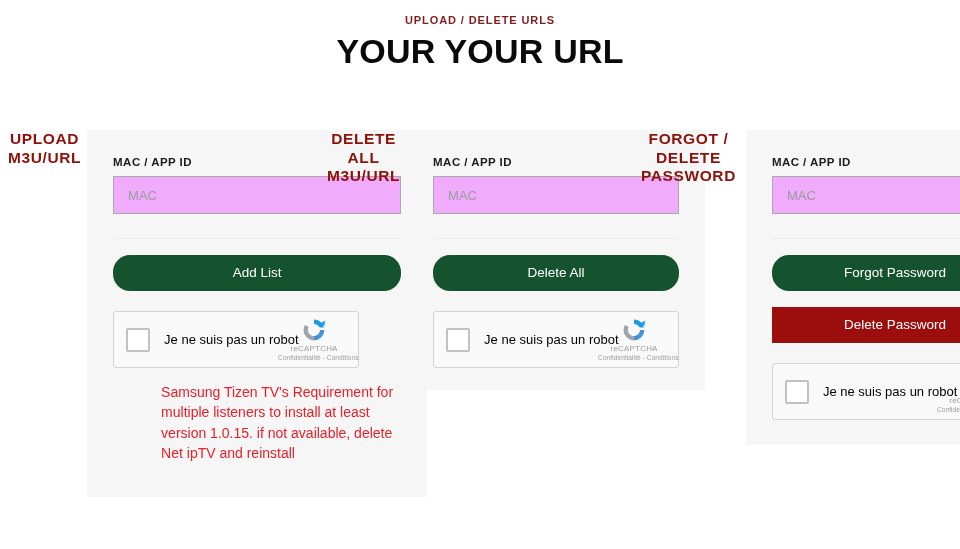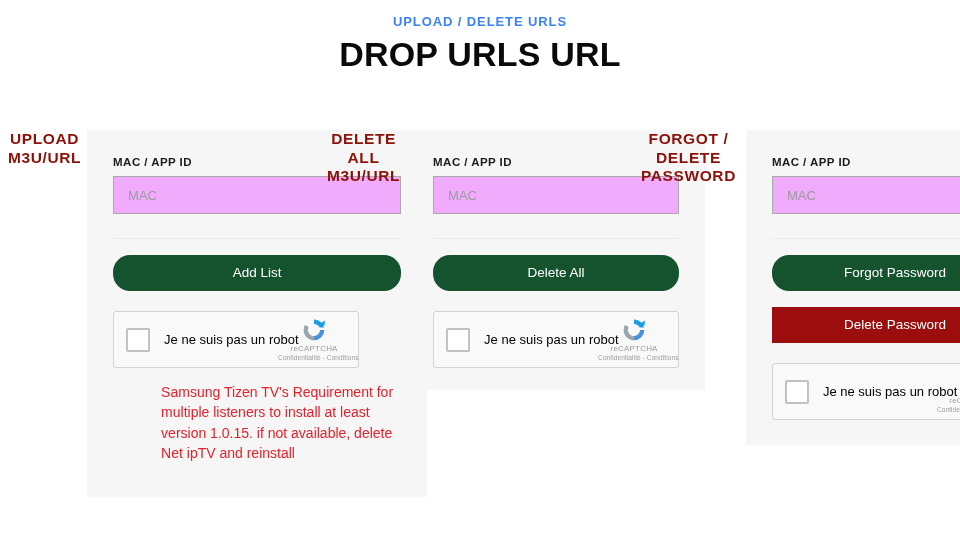--- a/index.html
+++ b/index.html
@@ -15,24 +15,24 @@
     overflow: hidden;
     position: relative;
   }
 
   
   .page-header {
     text-align: center;
     padding-top: 14px;
   }
   .eyebrow {
-    font-size: 13px;
+    font-size: 11px;
     font-weight: bold;
     letter-spacing: 0.9px;
-    color: #3b82f6;
+    color: #7f1d1d;
     line-height: 1.2;
     margin: 0;
   }
   .main-title {
     font-size: 34px;
     font-weight: bold;
     letter-spacing: 0.2px;
     color: #0a0a0a;
     line-height: 1.25;
     margin: 3px 0 0 0;
@@ -176,21 +176,21 @@
     line-height: 1.45;
     width: 240px;
     margin-left: 48px;
   }
 </style>
 </head>
 <body>
 
 <div class="page-header">
   <div class="eyebrow">UPLOAD / DELETE URLS</div>
-  <h1 class="main-title">DROP URLS URL</h1>
+  <h1 class="main-title">YOUR YOUR URL</h1>
 </div>
 
 <div class="columns">
 
   <div class="column col-1">
     <div class="col-title">UPLOAD M3U/URL</div>
     <div class="card card-1">
       <div class="field-label">MAC / APP ID</div>
       <input class="mac-input" type="text" placeholder="MAC" style="">
       <div class="divider"></div>

